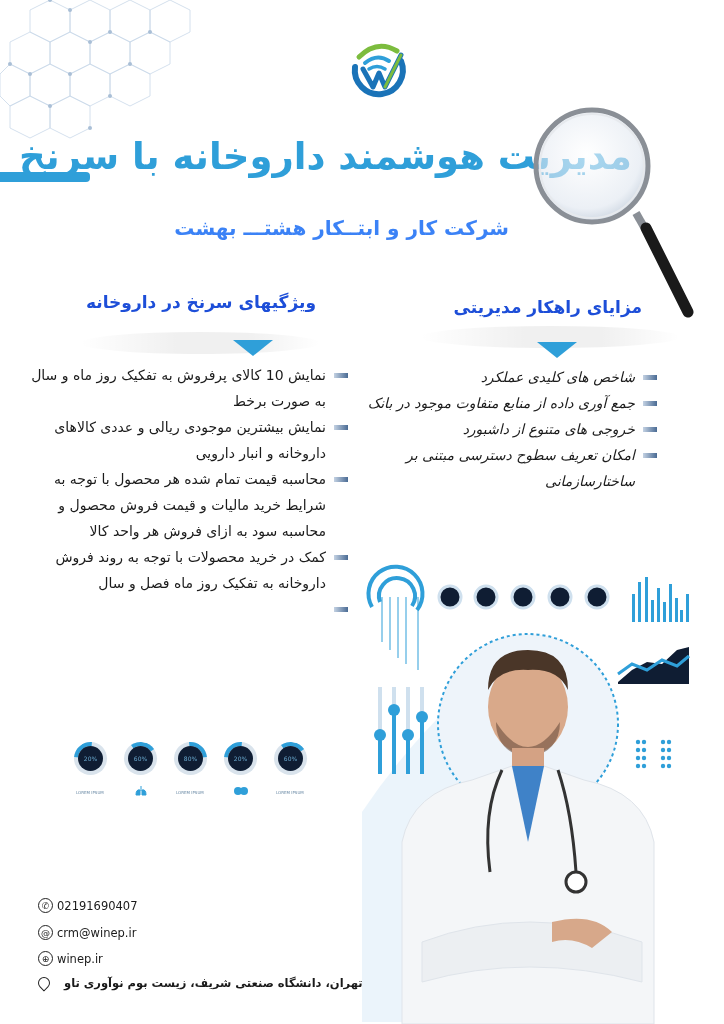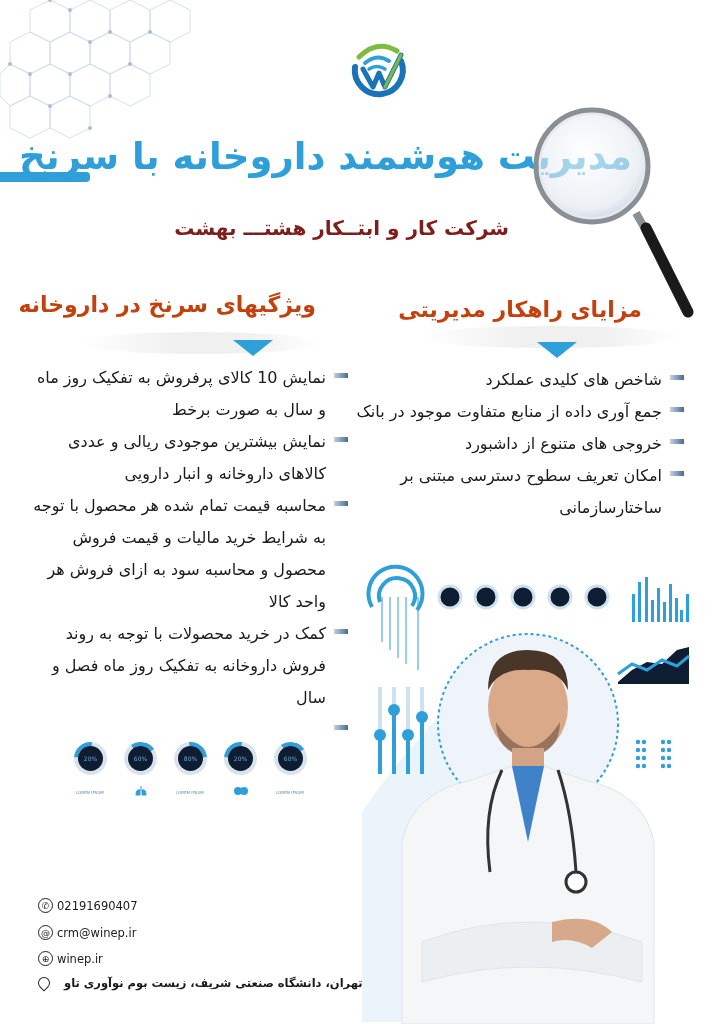--- a/index.html
+++ b/index.html
@@ -14,48 +14,48 @@
     background: #2f9fd9; border-radius: 0 4px 4px 0;
   }
   .main-title {
     position: absolute; right: 92px; top: 135px;
     direction: rtl; font-family: "DejaVu Sans", sans-serif; font-weight: bold;
     font-size: 37px; color: #2f9fd9; letter-spacing: -1px; white-space: nowrap;
   }
   .subtitle {
     position: absolute; right: 215px; top: 216px; direction: rtl;
     font-family: "DejaVu Sans", sans-serif; font-weight: bold;
-    font-size: 20px; color: #7f1d1d; white-space: nowrap;
+    font-size: 20px; color: #3b82f6; white-space: nowrap;
   }
 
   .magnifier { position: absolute; left: 528px; top: 100px; width: 180px; height: 225px; }
 
   .section-title {
-    position: absolute; direction: rtl; font-weight: bold; font-size: 22px;
-    color: #c2410c; white-space: nowrap;
+    position: absolute; direction: rtl; font-weight: bold; font-size: 17px;
+    color: #1d4ed8; white-space: nowrap;
   }
   .st-right { right: 82px; top: 297px; }
   .st-left { right: 408px; top: 292px; }
 
   .divider {
     position: absolute; height: 22px;
     background: linear-gradient(to right, rgba(255,255,255,0), rgba(0,0,0,0.06) 40%, rgba(0,0,0,0.06) 70%, rgba(255,255,255,0));
     border-radius: 50%;
   }
   .chev { position: absolute; width: 0; height: 0;
     border-left: 20px solid transparent; border-right: 20px solid transparent;
     border-top: 16px solid #2f9fd9; }
 
-  .list { position: absolute; direction: rtl; list-style: none; font-size: 16px; line-height: 32px; }
+  .list { position: absolute; direction: rtl; list-style: none; font-size: 14px; line-height: 26px; }
   .list li { position: relative; padding-right: 22px; }
   .list li .bullet {
     position: absolute; right: 0; top: 11px; width: 14px; height: 5px;
     background: linear-gradient(to left, #4a6b94, #c4d2e3);
   }
-  .list-right { right: 40px; top: 364px; width: 330px; }
+  .list-right { right: 67px; top: 364px; width: 330px; font-style: italic; }
   .list-left { right: 376px; top: 362px; width: 320px; }
 
   .gauges { position: absolute; left: 74px; top: 742px; width: 240px; height: 60px; }
   .gauge { position: absolute; top: 0; width: 33px; height: 33px; border-radius: 50%;
     background: #d9e3ec; }
   .gauge .inner { position: absolute; left: 4px; top: 4px; width: 25px; height: 25px; border-radius: 50%;
     background: #0f1d33; color: #6aa9cf; font-size: 6px; text-align: center; line-height: 25px; }
   .gauge .arc { position: absolute; left: 0; top: 0; width: 33px; height: 33px; border-radius: 50%;
     border: 4px solid transparent; border-top-color: #2f9fd9; }
   .glabel { position: absolute; top: 48px; font-size: 4px; color: #6a8aa5; white-space: nowrap; }

